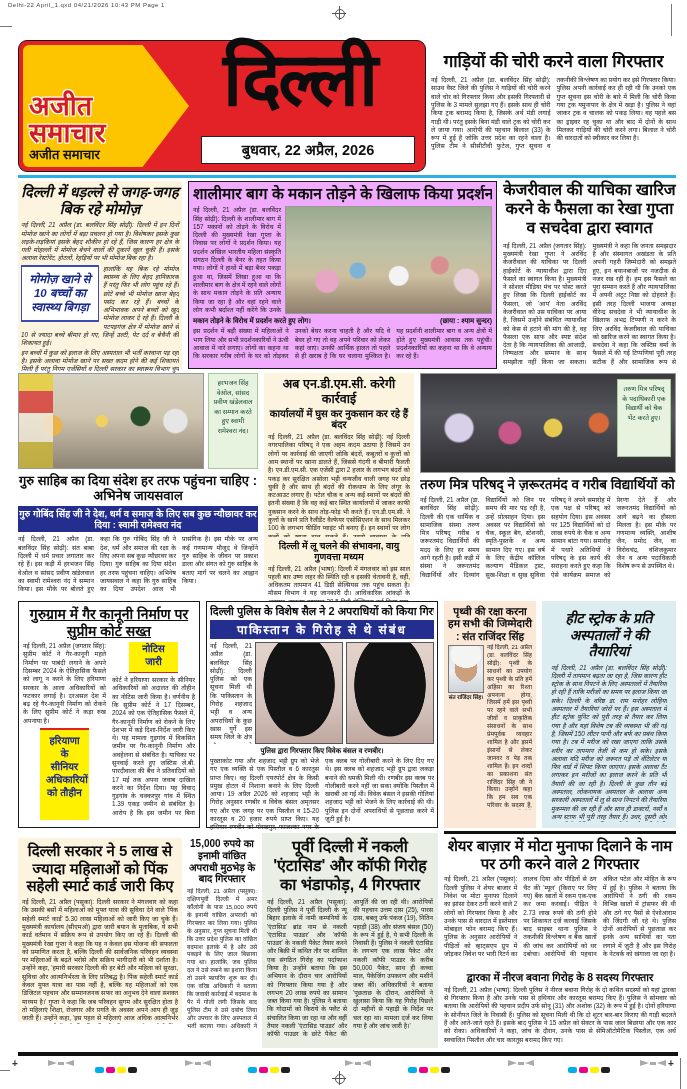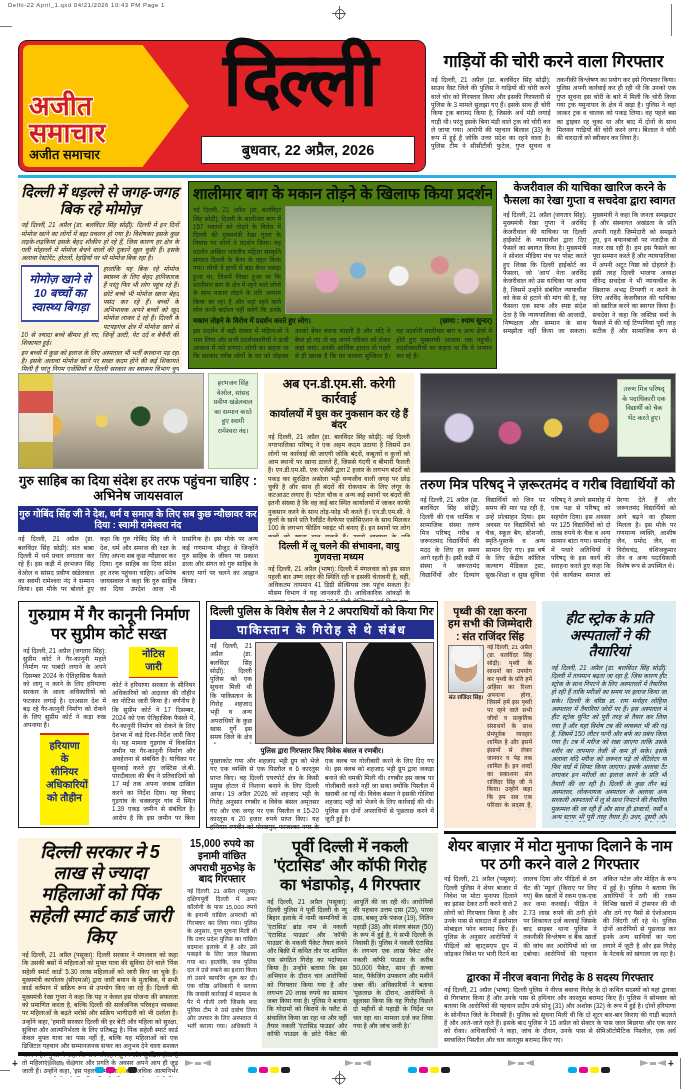--- a/index.html
+++ b/index.html
@@ -114,35 +114,35 @@
   <div class="abs cream" style="left:18px;top:181px;width:164px;height:188px;padding:3px;box-sizing:border-box;font-style:italic;">
     <div class="hl" style="font-size:14.5px;">दिल्ली में धड़ल्ले से जगह-जगह बिक रहे मोमोज़</div>
     <div class="body" style="margin-top:3px;">नई दिल्ली, 21 अप्रैल (डा. बलविंदर सिंह सोढ़ी): दिल्ली में इन दिनों मोमोज खाने का लोगों में बड़ा प्रचलन हो गया है। विशेषकर इसके कुछ लड़के-लड़कियां इसके बेहद शौकीन हो रहे हैं, जिस कारण हर क्षेत्र के गली मोहल्लों में मोमोज बेचने वालों की दुकानें खुल चुकी हैं। इसके अलावा रेस्टोरेंट, होटलों, रेहड़ियों पर भी मोमोज बिक रहा है।</div>
     <div style="overflow:hidden;">
       <div class="hbox-blue" style="float:left;width:72px;font-size:11.5px;line-height:1.25;padding:5px 2px;margin:2px 4px 2px 0;">मोमोज़ खाने से 10 बच्चों का स्वास्थ्य बिगड़ा</div>
       <div class="body" style="margin-top:2px;">हालांकि यह बिक रहे मोमोज स्वास्थ्य के लिए बेहद हानिकारक हैं परंतु फिर भी लोग पहुंच रहे हैं। छोटे बच्चे भी मोमोज खाना बेहद पसंद कर रहे हैं। बच्चों के अभिभावक अपने बच्चों को खुद मोमोज लाकर दे रहे हैं। दिल्ली के पटपड़गंज क्षेत्र में मोमोज खाने से 10 से ज्यादा बच्चे बीमार हो गए, जिन्हें उल्टी, पेट दर्द व बेचैनी की शिकायत हुई।</div>
     </div>
     <div class="body" style="margin-top:1px;height:52px;overflow:hidden;">इन बच्चों में कुछ को इलाज के लिए अस्पताल भी भर्ती करवाना पड़ रहा है। इसके अलावा मोमोज खाने पर सख्त कदम होने की कई शिकायतें मिली हैं परंतु निगम एजेंसियों व दिल्ली सरकार का स्वास्थ्य विभाग चुप है। मोमोज खाने संबंधी कई बार डाक्टरों ने भी चेतावनी दी है कि मोमोज मैदे से बनाए जाते हैं जोकि स्वास्थ्य के लिए ठीक नहीं परंतु फिर भी लोग इसे खूब खा रहे हैं। समाज कल्याण विकास मंच दिल्ली के अध्यक्ष अशोक अग्रवाल का कहना है कि बिकने वाले मोमोज पर तुरंत निगम व दिल्ली सरकार को लोगों के स्वास्थ्य का ध्यान रखते हुए कार्रवाई करनी चाहिए।</div>
   </div>
 
-  <div class="abs boxed" style="left:188px;top:181px;width:309px;height:188px;padding:3px 4px;box-sizing:border-box;background:#4d7c0f;">
+  <div class="abs boxed" style="left:188px;top:181px;width:309px;height:188px;padding:3px 4px;box-sizing:border-box;background:#f0abfc;">
     <div class="hl" style="font-size:15.5px;white-space:nowrap;overflow:hidden;">शालीमार बाग के मकान तोड़ने के खिलाफ किया प्रदर्शन</div>
     <div style="display:flex;gap:4px;margin-top:3px;height:108px;">
       <div class="body" style="width:88px;overflow:hidden;">नई दिल्ली, 21 अप्रैल (डा. बलविंदर सिंह सोढ़ी): दिल्ली के शालीमार बाग में 157 मकानों को तोड़ने के विरोध में दिल्ली की मुख्यमंत्री रेखा गुप्ता के निवास पर लोगों ने प्रदर्शन किया। यह प्रदर्शन अखिल भारतीय महिला संस्कृति संगठन दिल्ली के बैनर के तहत किया गया। लोगों ने हाथों में बड़ा बैनर पकड़ा हुआ था, जिसमें लिखा हुआ था कि शालीमार बाग के क्षेत्र में रहने वाले लोगों के साथ मकान तोड़ने के प्रति अन्याय किया जा रहा है और वहां रहने वाले लोग कभी बर्दाश्त नहीं करेंगे कि उनके मकानों को तोड़ा जाए।</div>
       <div class="photo ph-protest" style="flex:1;"></div>
     </div>
     <div style="display:flex;justify-content:space-between;margin-top:2px;">
       <span class="caption">मकान तोड़ने के विरोध में प्रदर्शन करते हुए लोग।</span>
       <span class="caption">(छाया : श्याम सुन्दर)</span>
     </div>
     <div class="body cols3" style="margin-top:2px;height:44px;overflow:hidden;">इस प्रदर्शन में बड़ी संख्या में महिलाओं ने भाग लिया और सभी प्रदर्शनकारियों ने ऊंची आवाज में नारे लगाए। लोगों का कहना था कि सरकार गरीब लोगों के घर को तोड़कर उनको बेघर करना चाहती है और यदि वे बेघर हो गए तो वह अपने परिवार को लेकर कहां जाएं। उनकी आर्थिक हालत तो पहले से ही खराब है कि घर चलाना मुश्किल है। यह प्रदर्शनी शालीमार बाग व अन्य क्षेत्रों में होते हुए मुख्यमंत्री आवास तक पहुंची। प्रदर्शनकारियों का कहना था कि वे अन्याय कर रहे हैं।</div>
   </div>
 
   <div class="abs" style="left:503px;top:181px;width:173px;height:188px;">
-    <div class="hl" style="font-size:11px;">केजरीवाल की याचिका खारिज करने के फैसला का रेखा गुप्ता व सचदेवा द्वारा स्वागत</div>
+    <div class="hl" style="font-size:16px;">केजरीवाल की याचिका खारिज करने के फैसला का रेखा गुप्ता व सचदेवा द्वारा स्वागत</div>
     <div class="body cols2" style="margin-top:4px;height:128px;overflow:hidden;">नई दिल्ली, 21 अप्रैल (जगतार सिंह): मुख्यमंत्री रेखा गुप्ता ने अरविंद केजरीवाल की याचिका पर दिल्ली हाईकोर्ट के न्यायाधीश द्वारा दिए फैसले का स्वागत किया है। मुख्यमंत्री ने सोशल मीडिया मंच पर पोस्ट करते हुए लिखा कि दिल्ली हाईकोर्ट का फैसला, जो 'आप' नेता अरविंद केजरीवाल को उस याचिका पर आया है, जिसमें उन्होंने संबंधित न्यायाधीश को केस से हटाने की मांग की है, वह फैसला एक साफ और स्पष्ट संदेश देता है कि न्यायपालिका की आजादी, निष्पक्षता और सम्मान के साथ समझौता नहीं किया जा सकता। मुख्यमंत्री ने कहा कि जनता समझदार है और संस्थागत अखंडता के प्रति अपनी गहरी जिम्मेदारी को समझते हुए, इन बयानबाजों पर नजदीक से नजर रख रही है। हम इस फैसले का पूरा सम्मान करते हैं और न्यायपालिका में अपनी अटूट निष्ठा को दोहराते हैं। इसी तरह दिल्ली भाजपा अध्यक्ष वीरेन्द्र सचदेवा ने भी न्यायाधीश के खिलाफ अभद्र टिप्पणी न करने के लिए अरविंद केजरीवाल की याचिका को खारिज करने का स्वागत किया है। सचदेवा ने कहा कि जस्टिस वर्मा के फैसले में की गई टिप्पणियां पूरी तरह सटीक हैं और सामाजिक रूप से किसी भी जस्टिस को धमकाया नहीं जा सकता।</div>
   </div>
 
   <div class="abs" style="left:18px;top:373px;width:240px;height:225px;">
     <div style="display:flex;gap:4px;height:96px;">
       <div class="photo ph-stage" style="flex:1;">
           <div class="banner-strip"></div>
         </div>
       <div class="capgreen" style="width:50px;box-sizing:border-box;">हरभजन सिंह वेओल, सांसद प्रवीण खंडेलवाल का सम्मान करते हुए स्वामी रामेश्वरा नंद।</div>
     </div>
@@ -161,21 +161,21 @@
 
   <div class="abs" style="left:420px;top:373px;width:256px;height:225px;">
     <div class="photo ph-award" style="height:98px;">
       <div class="capgreen abs" style="right:4px;top:5px;width:54px;height:78px;box-sizing:border-box;">तरुण मित्र परिषद् के पदाधिकारी एक विद्यार्थी को चैक भेंट करते हुए।</div>
     </div>
     <div class="hl" style="font-size:13.5px;margin-top:4px;white-space:nowrap;overflow:hidden;">तरुण मित्र परिषद् ने ज़रूरतमंद व गरीब विद्यार्थियों को मुफ्त सामान बांटा</div>
     <div class="body cols4" style="margin-top:3px;height:96px;overflow:hidden;">नई दिल्ली, 21 अप्रैल (डा. बलविंदर सिंह सोढ़ी): दिल्ली की एक धार्मिक व सामाजिक संस्था तरुण मित्र परिषद् गरीब व जरूरतमंद विद्यार्थियों की मदद के लिए हर समय आगे रहती है। इसी कड़ी में संस्था ने जरूरतमंद विद्यार्थियों और दिव्यांग विद्यार्थियों को जिन पर समय की मार पड़ रही है, उन्हें प्रोत्साहन दिया। इस अवसर पर विद्यार्थियों को चैक, स्कूल बैग, स्टेशनरी, स्मृति-पुस्तकें व अन्य सामान दिए गए। इस वर्ष के लिए केंद्रीय कॉलिज कल्याण मैडिकल ट्रस्ट, सुख-शिक्षा व सुख सुविधा परिषद् ने अपने समारोह में एक पक्ष से परिषद् को सहयोग दिया। इस अवसर पर 125 विद्यार्थियों को दो लाख रुपये के चैक व अन्य सामान बांटा गया। समारोह में पधारे अतिथियों ने परिषद् के इस कार्य की सराहना करते हुए कहा कि ऐसे कार्यक्रम समाज को प्रेरणा देते हैं और जरूरतमंद विद्यार्थियों को आगे बढ़ने का हौसला मिलता है। इस मौके पर गणमान्य व्यक्ति, आशीष जैन, प्रमोद जैन, वा विरोधचंद्र, वंशिजकुमार जैन व अन्य पदाधिकारी विशेष रूप से उपस्थित थे।</div>
   </div>
 
   <div class="abs boxed" style="left:18px;top:601px;width:182px;height:227px;padding:4px;box-sizing:border-box;background:#fff;">
-    <div class="hl" style="font-size:16px;">गुरुग्राम में गैर कानूनी निर्माण पर सुप्रीम कोर्ट सख्त</div>
+    <div class="hl" style="font-size:14px;text-decoration:underline;">गुरुग्राम में गैर कानूनी निर्माण पर सुप्रीम कोर्ट सख्त</div>
     <div class="body cols2" style="margin-top:3px;height:178px;overflow:hidden;">
       <span>नई दिल्ली, 21 अप्रैल (जगतार सिंह): सुप्रीम कोर्ट ने गैर-कानूनी महले निर्माण पर पाबंदी लगाने के अपने दिसम्बर 2024 के ऐतिहासिक फैसले को लागू न करने के लिए हरियाणा सरकार के आला अधिकारियों को फटकार लगाई है। दरअसल देश में बढ़ रहे गैर-कानूनी निर्माण को रोकने के लिए सुप्रीम कोर्ट ने कड़ा रुख अपनाया है।</span>
       <span class="hbox-yellow" style="display:block;font-size:10px;line-height:1.3;padding:4px 6px;margin:3px 17px;">हरियाणा के सीनियर अधिकारियों को तौहीन नोटिस जारी</span>
       <span>कोर्ट ने हरियाणा सरकार के सीनियर अधिकारियों को अदालत की तौहीन का नोटिस जारी किया है। वर्णनीय है कि सुप्रीम कोर्ट ने 17 दिसम्बर, 2024 को एक ऐतिहासिक फैसले में, गैर-कानूनी निर्माण को रोकने के लिए देशभर में कड़े दिशा-निर्देश जारी किए थे। यह मामला गुड़गांव में विकसित जमीन पर गैर-कानूनी निर्माण और अवहेलना से संबंधित है। याचिका पर सुनवाई करते हुए जस्टिस जे.बी. पारदीवाला की बैंच ने प्रतिवादियों को 17 मई तक अपना जवाब दाखिल करने का निर्देश दिया। यह विवाद गुड़गांव के चक्करपुर गांव में स्थित 1.39 एकड़ जमीन से संबंधित है। आरोप है कि इस जमीन पर बिना किसी वैधानिक स्वीकृति के रिहायशी कब्जा किया गया और एक शापिंग कॉम्प्लैक्स का निर्माण कर दिया गया। याचिका में सबसे बड़ा आरोप यह लगाया गया कि सुप्रीम कोर्ट द्वारा गैर-कानूनी ढांचों को यथास्थिति सुविधाएं देने पर रोक के बावजूद, स्थानीय अधिकारियों ने वहां बिजली और पानी उपलब्ध कराई, जिससे गैर-कानूनी गतिविधियां बढ़ीं।</span>
     </div>
   </div>
 
   <div class="abs boxed" style="left:206px;top:601px;width:232px;height:227px;padding:3px;box-sizing:border-box;background:#fff;">
     <div class="hl" style="font-size:11px;white-space:nowrap;overflow:hidden;">दिल्ली पुलिस के विशेष सैल ने 2 अपराधियों को किया गिरफ्तार</div>
     <div class="bluebar" style="font-size:12px;letter-spacing:2px;padding:1px 0;margin-top:2px;">पाकिस्तान के गिरोह से थे संबंध</div>
@@ -198,21 +198,21 @@
       <div class="body" style="font-size:6px;height:166px;overflow:hidden;">नई दिल्ली, 21 अप्रैल (डा. बलविंदर सिंह सोढ़ी): पृथ्वी के साधनों का उपयोग कर पृथ्वी के प्रति हमें अहिंसा का रिश्ता अपनाना होगा, जिसमें हमें इस पृथ्वी पर रहने वाले सभी जीवों व प्राकृतिक संसाधनों के साथ प्रेमपूर्वक व्यवहार शामिल है और इसमें इंसानों से लेकर जानवर व पेड़ तक शामिल हैं। इन शब्दों का प्रकाशना संत राजिंदर सिंह जी ने किया। उन्होंने कहा कि हम सब एक परिवार के सदस्य हैं, इस कारण हमें ऐसे कार्य करने चाहिए, जिनमें हमें एक-दूसरे की सहायता व रक्षा से जीना चाहिए। उन्होंने कहा कि दूसरों की सेवा करना और मिलजुल कर रहना ही मानवता का एक हिस्सा है और पृथ्वी की रक्षा करना हम सभी की जिम्मेदारी है।</div>
     </div>
   </div>
 
   <div class="abs lblue" style="left:542px;top:601px;width:134px;height:227px;padding:9px;box-sizing:border-box;font-style:italic;">
     <div class="hl" style="font-size:14px;">हीट स्ट्रोक के प्रति अस्पतालों ने की तैयारियां</div>
     <div class="body" style="margin-top:4px;height:158px;overflow:hidden;">नई दिल्ली, 21 अप्रैल (डा. बलविंदर सिंह सोढ़ी): दिल्ली में तापमान बढ़ता जा रहा है, जिस कारण हीट स्ट्रोक के साथ निपटने के लिए अस्पतालों में तैयारियां हो रही हैं ताकि मरीजों का समय पर इलाज किया जा सके। दिल्ली के वरिष्ठ डा. राम मनोहर लोहिया अस्पताल में तैयारियां जोरों पर हैं। इस अस्पताल में हीट स्ट्रोक यूनिट को पूरी तरह से तैयार कर लिया गया है और यहां विशेष टब की व्यवस्था भी की गई है, जिसमें 150 लीटर पानी और बर्फ का प्रबंध किया गया है। टब में मरीज को रखा जाएगा ताकि उसके शरीर का तापमान तेजी से कम हो सके। इसके अलावा यदि मरीज को जरूरत पड़े तो वेंटिलेटर या फिर वार्ड में शिफ्ट किया जाएगा। इसके अलावा टैंट लगाकर इन मरीजों का इलाज करने के प्रति भी तैयारी की जा रही है। दिल्ली के कुछ तीन बड़े अस्पताल, लोकनायक अस्पताल के अलावा अन्य सरकारी अस्पतालों में लू से साथ निपटने की तैयारियां मुकम्मल की जा रही हैं और साथ ही डाक्टरों, नर्सों व अन्य स्टाफ भी पूरी तरह तैयार हैं। उधर, दूसरी ओर डाक्टरों ने सीनियर अभिभावकों से अपील की है कि वह अपने बच्चों का इस मौसम में विशेष ध्यान रखें।</div>
   </div>
 
   <div class="abs cream" style="left:18px;top:838px;width:164px;height:184px;padding:4px;box-sizing:border-box;">
-    <div class="hl" style="font-size:18px;font-style:italic;">दिल्ली सरकार ने 5 लाख से ज्यादा महिलाओं को पिंक सहेली स्मार्ट कार्ड जारी किए</div>
+    <div class="hl" style="font-size:15px;">दिल्ली सरकार ने 5 लाख से ज्यादा महिलाओं को पिंक सहेली स्मार्ट कार्ड जारी किए</div>
     <div class="body" style="margin-top:3px;height:126px;overflow:hidden;">नई दिल्ली, 21 अप्रैल (पसूका): दिल्ली सरकार ने मंगलवार को कहा कि उसकी बसों में महिलाओं को मुफ्त यात्रा की सुविधा देने वाले 'पिंक सहेली स्मार्ट कार्ड' 5.30 लाख महिलाओं को जारी किए जा चुके हैं। मुख्यमंत्री कार्यालय (सीएमओ) द्वारा जारी बयान के मुताबिक, ये सभी कार्ड वर्तमान में सक्रिय रूप से उपयोग किए जा रहे हैं। दिल्ली की मुख्यमंत्री रेखा गुप्ता ने कहा कि यह न केवल इस योजना की सफलता को प्रमाणित करता है, बल्कि दिल्ली की सार्वजनिक परिवहन व्यवस्था पर महिलाओं के बढ़ते भरोसे और सक्रिय भागीदारी को भी दर्शाता है। उन्होंने कहा, 'हमारी सरकार दिल्ली की हर बेटी और महिला को सुरक्षा, सुविधा और आत्मनिर्भरता के लिए प्रतिबद्ध है। पिंक सहेली स्मार्ट कार्ड केवल मुफ्त यात्रा का पास नहीं है, बल्कि यह महिलाओं को एक डिजिटल पहचान और सम्मानजनक सफर का अनुभव देने वाला सशक्त माध्यम है।' गुप्ता ने कहा कि जब परिवहन सुगम और सुरक्षित होता है तो महिलाएं शिक्षा, रोजगार और प्रगति के अवसर अपने आप ही जुड़ जाती हैं। उन्होंने कहा, 'इस पहल से महिलाएं आज अधिक आत्मनिर्भर महसूस कर रही हैं, जो 'विकसित दिल्ली' की पहचान है।' 'सहेली पिंक स्मार्ट कार्ड' योजना के तहत, सरकार दिल्ली परिवहन निगम (डीटीसी) और क्लस्टर बसों में महिलाओं और ट्रांसजेंडर के लिए मुफ्त यात्रा की सुविधा प्रदान करती है।</div>
   </div>
 
   <div class="abs" style="left:187px;top:838px;width:70px;height:208px;">
     <div class="hl" style="font-size:10px;">15,000 रुपये का इनामी वांछित अपराधी मुठभेड़ के बाद गिरफ्तार</div>
     <div class="body" style="font-size:6px;margin-top:3px;height:142px;overflow:hidden;">नई दिल्ली, 21 अप्रैल (पसूका): दक्षिणपूर्वी दिल्ली में अमर कॉलोनी के पास 15,000 रुपये के इनामी वांछित अपराधी को गिरफ्तार कर लिया गया। पुलिस के अनुसार, गुप्त सूचना मिली थी कि उत्तर प्रदेश पुलिस का वांछित बदमाश इलाके में है और उसे पकड़ने के लिए जाल बिछाया गया था। हालांकि, जब पुलिस दल ने उसे रुकने का इशारा किया तो उसने फायरिंग शुरू कर दी। एक वरिष्ठ अधिकारी ने बताया कि जवाबी कार्रवाई में बदमाश के पैर में गोली लगी जिसके बाद पुलिस टीम ने उसे दबोच लिया और उपचार के लिए अस्पताल में भर्ती कराया गया। अधिकारी ने बताया कि संबंधित प्राथमिकी दर्ज कर ली गई है और आपराधिक मामलों में उसकी संलिप्तता की जांच के लिए आगे की जांच जारी है।</div>
   </div>
 
   <div class="abs lgreen" style="left:262px;top:833px;width:176px;height:215px;padding:5px;box-sizing:border-box;">
     <div class="hl" style="font-size:16px;">पूर्वी दिल्ली में नकली 'एंटासिड' और कॉफी गिरोह का भंडाफोड़, 4 गिरफ्तार</div>

